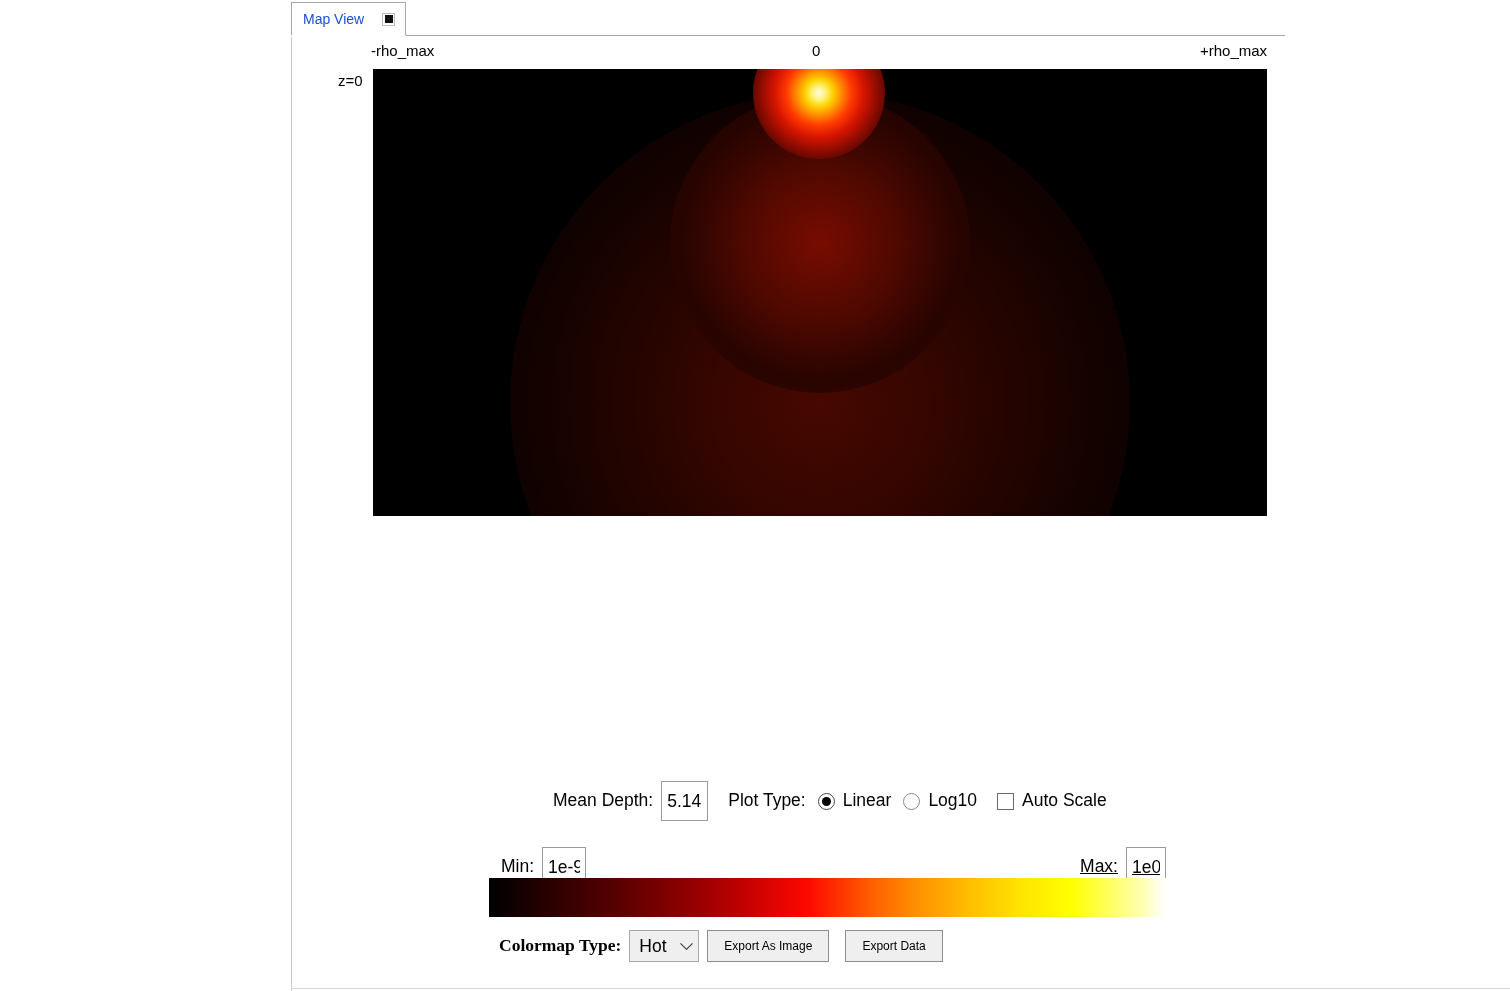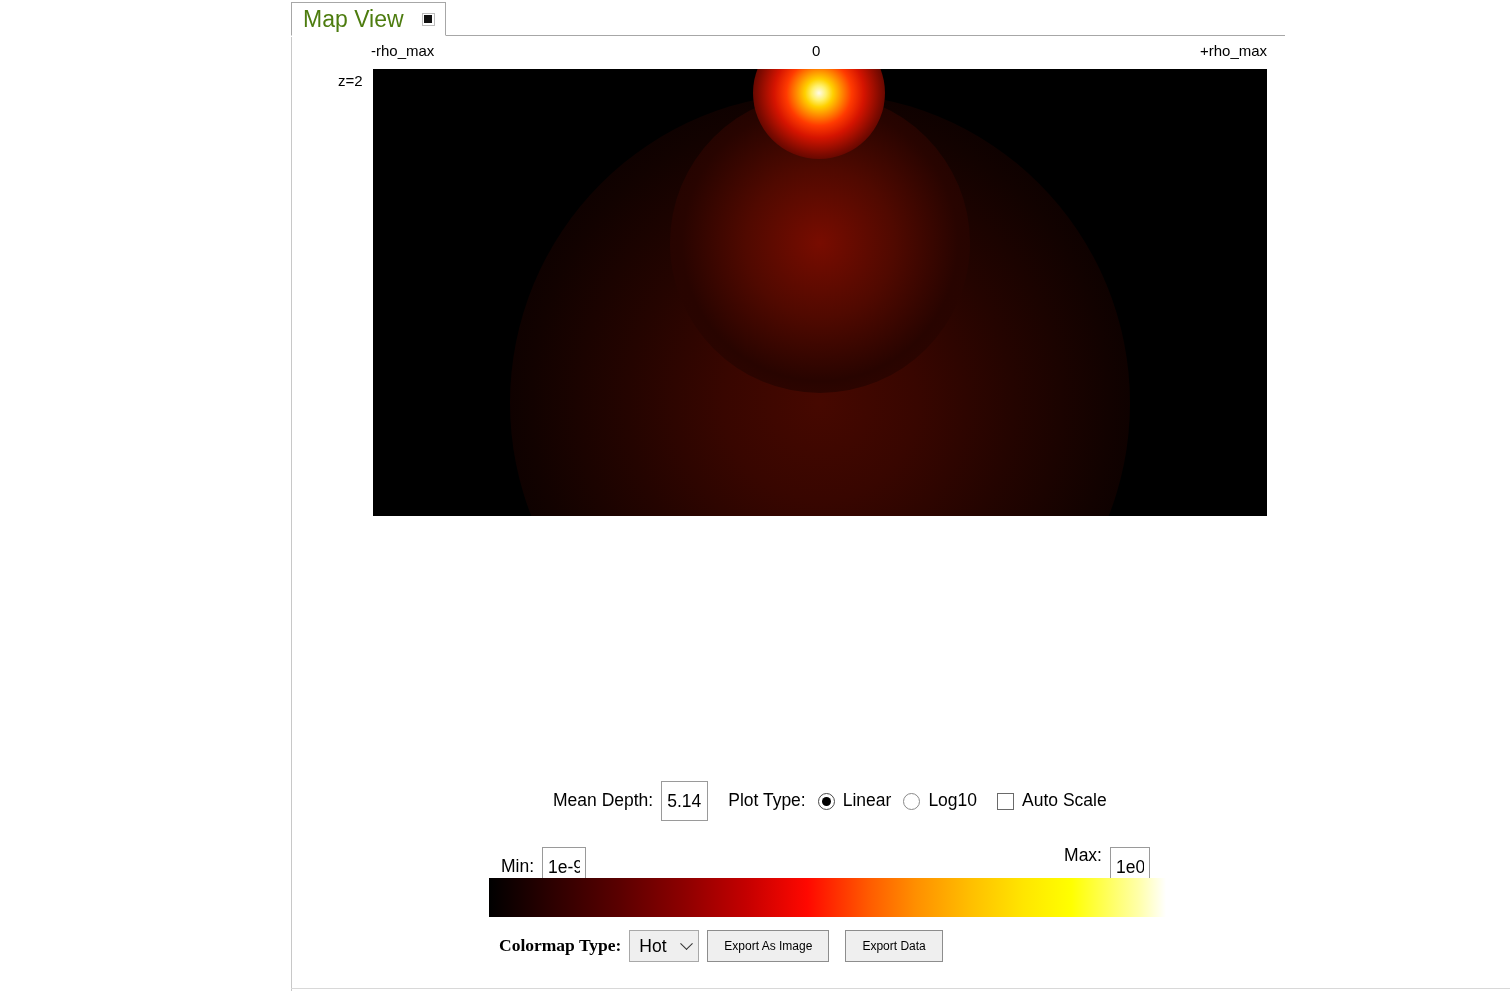--- a/index.html
+++ b/index.html
@@ -34,22 +34,22 @@
     position: absolute;
     left: 0px; top: 2px;
     height: 34px;
     padding: 0 10px 0 11px;
     background: #ffffff;
     border: 1px solid #a7a7a7;
     border-bottom: 1px solid #ffffff;
     display: flex;
     align-items: center;
     gap: 18px;
-    font-size: 23px;
-    color: #4d7c0f;
+    font-size: 14px;
+    color: #1d4ed8;
     white-space: nowrap;
   }
   .tab-label { line-height: 1; }
   .tab-sqicon {
     width: 13px; height: 13px;
     border: 1px solid #bdbdbd;
     background: #ffffff;
     display: inline-flex;
     align-items: center;
     justify-content: center;
@@ -201,23 +201,23 @@
     width: 677px; height: 26px;
   }
   .min-group {
     position: absolute;
     left: 0; top: 0;
     display: flex; align-items: center;
     font-size: 17.5px; color: #000; margin-left: 12px;
   }
   .max-group {
     position: absolute;
-    right: 16px; top: 0;
-    display: flex; 
-    font-size: 17.5px; color: #000;
+    right: 0; top: 0;
+    display: flex; align-items: center;
+    font-size: 17.5px; color: #000; text-decoration: underline;
   }
 
   
   .colorbar {
     position: absolute;
     left: 489px; top: 878px;
     width: 677px; height: 39px;
     background: linear-gradient(to right,
       #000000 0%,
       #2b0000 9%,
@@ -294,21 +294,21 @@
         </span>
     </div>
   </div>
 
   <div class="panel-divider"></div>
   <div class="bottom-rule"></div>
 
   <div class="axis-label axis-left">-rho_max</div>
   <div class="axis-label axis-center">0</div>
   <div class="axis-label axis-right">+rho_max</div>
-  <div class="axis-label axis-z">z=2</div>
+  <div class="axis-label axis-z">z=0</div>
 
   <div class="map-plot">
     <div class="halo-big"></div>
     <div class="halo-mid"></div>
     <div class="hotspot"></div>
   </div>
 
   <div class="ctl-row1">
     <span class="ctl-label">Mean Depth:</span>
     <span class="gap-8"></span>

